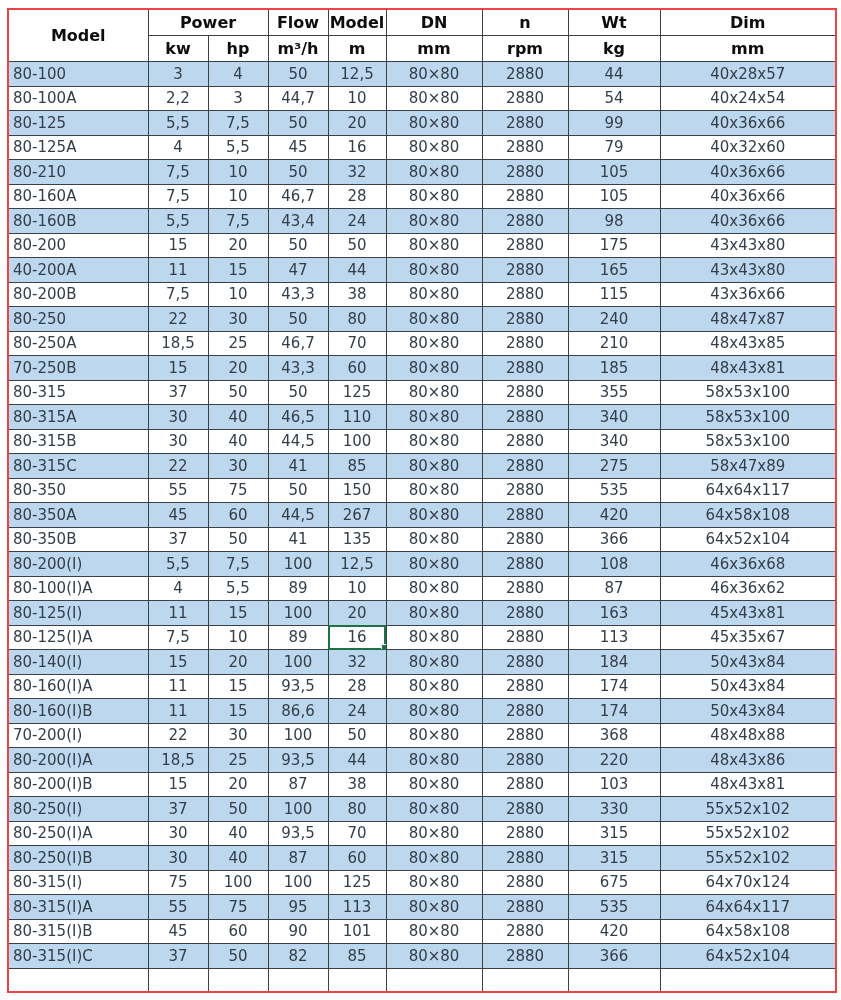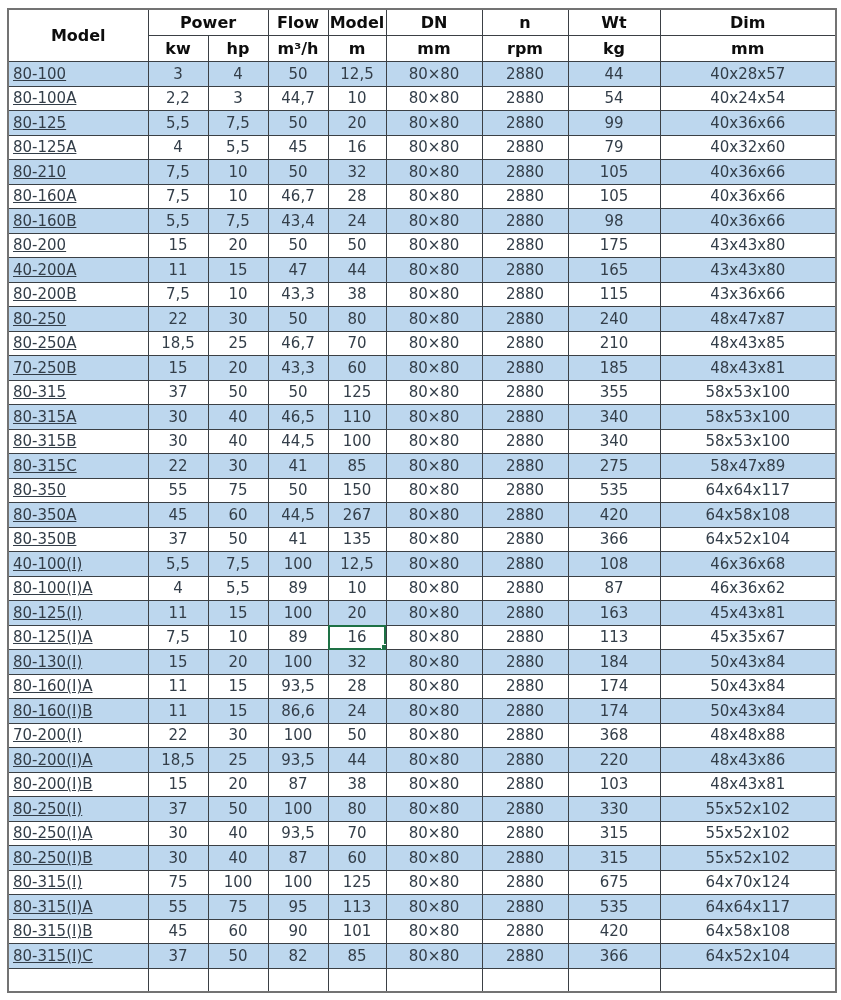--- a/index.html
+++ b/index.html
@@ -14,21 +14,21 @@
   .page {
     padding: 8px 0 0 7px;
     width: 834px;
     height: 992px;
     overflow: hidden;
   }
   table.spec {
     border-collapse: collapse;
     table-layout: fixed;
     width: 828px;
-    border: 2px solid #737373;
+    border: 2px solid #ef4444;
     padding-left: 37px;
   }
   .spec th, .spec td {
     border: 1px solid #3b4045;
     overflow: hidden;
     white-space: nowrap;
     padding: 0;
   }
   .spec thead th {
     height: 25px;
@@ -41,21 +41,20 @@
   .spec td {
     height: 23.5px;
     font-size: 15px;
     color: #333e49;
     text-align: center;
     background: #ffffff;
   }
   .spec td.model-cell {
     text-align: left;
     padding-left: 4px;
-    text-decoration: underline;
   }
   .spec tr.alt td { background: #BDD7EE; }
   .spec tr.partial td { height: 22px; background: #ffffff; }
   .spec td.selected {
     position: relative;
     outline: 2px solid #1E7145;
     outline-offset: -2px;
   }
   .fill-handle {
     position: absolute;
@@ -321,21 +320,21 @@
           <td>37</td>
           <td>50</td>
           <td>41</td>
           <td>135</td>
           <td>80×80</td>
           <td>2880</td>
           <td>366</td>
           <td>64x52x104</td>
         </tr>
         <tr class="alt">
-          <td class="model-cell">40-100(I)</td>
+          <td class="model-cell">80-200(I)</td>
           <td>5,5</td>
           <td>7,5</td>
           <td>100</td>
           <td>12,5</td>
           <td>80×80</td>
           <td>2880</td>
           <td>108</td>
           <td>46x36x68</td>
         </tr>
         <tr>
@@ -365,21 +364,21 @@
           <td>7,5</td>
           <td>10</td>
           <td>89</td>
           <td class="selected">16<span class="fill-handle"></span></td>
           <td>80×80</td>
           <td>2880</td>
           <td>113</td>
           <td>45x35x67</td>
         </tr>
         <tr class="alt">
-          <td class="model-cell">80-130(I)</td>
+          <td class="model-cell">80-140(I)</td>
           <td>15</td>
           <td>20</td>
           <td>100</td>
           <td>32</td>
           <td>80×80</td>
           <td>2880</td>
           <td>184</td>
           <td>50x43x84</td>
         </tr>
         <tr>

